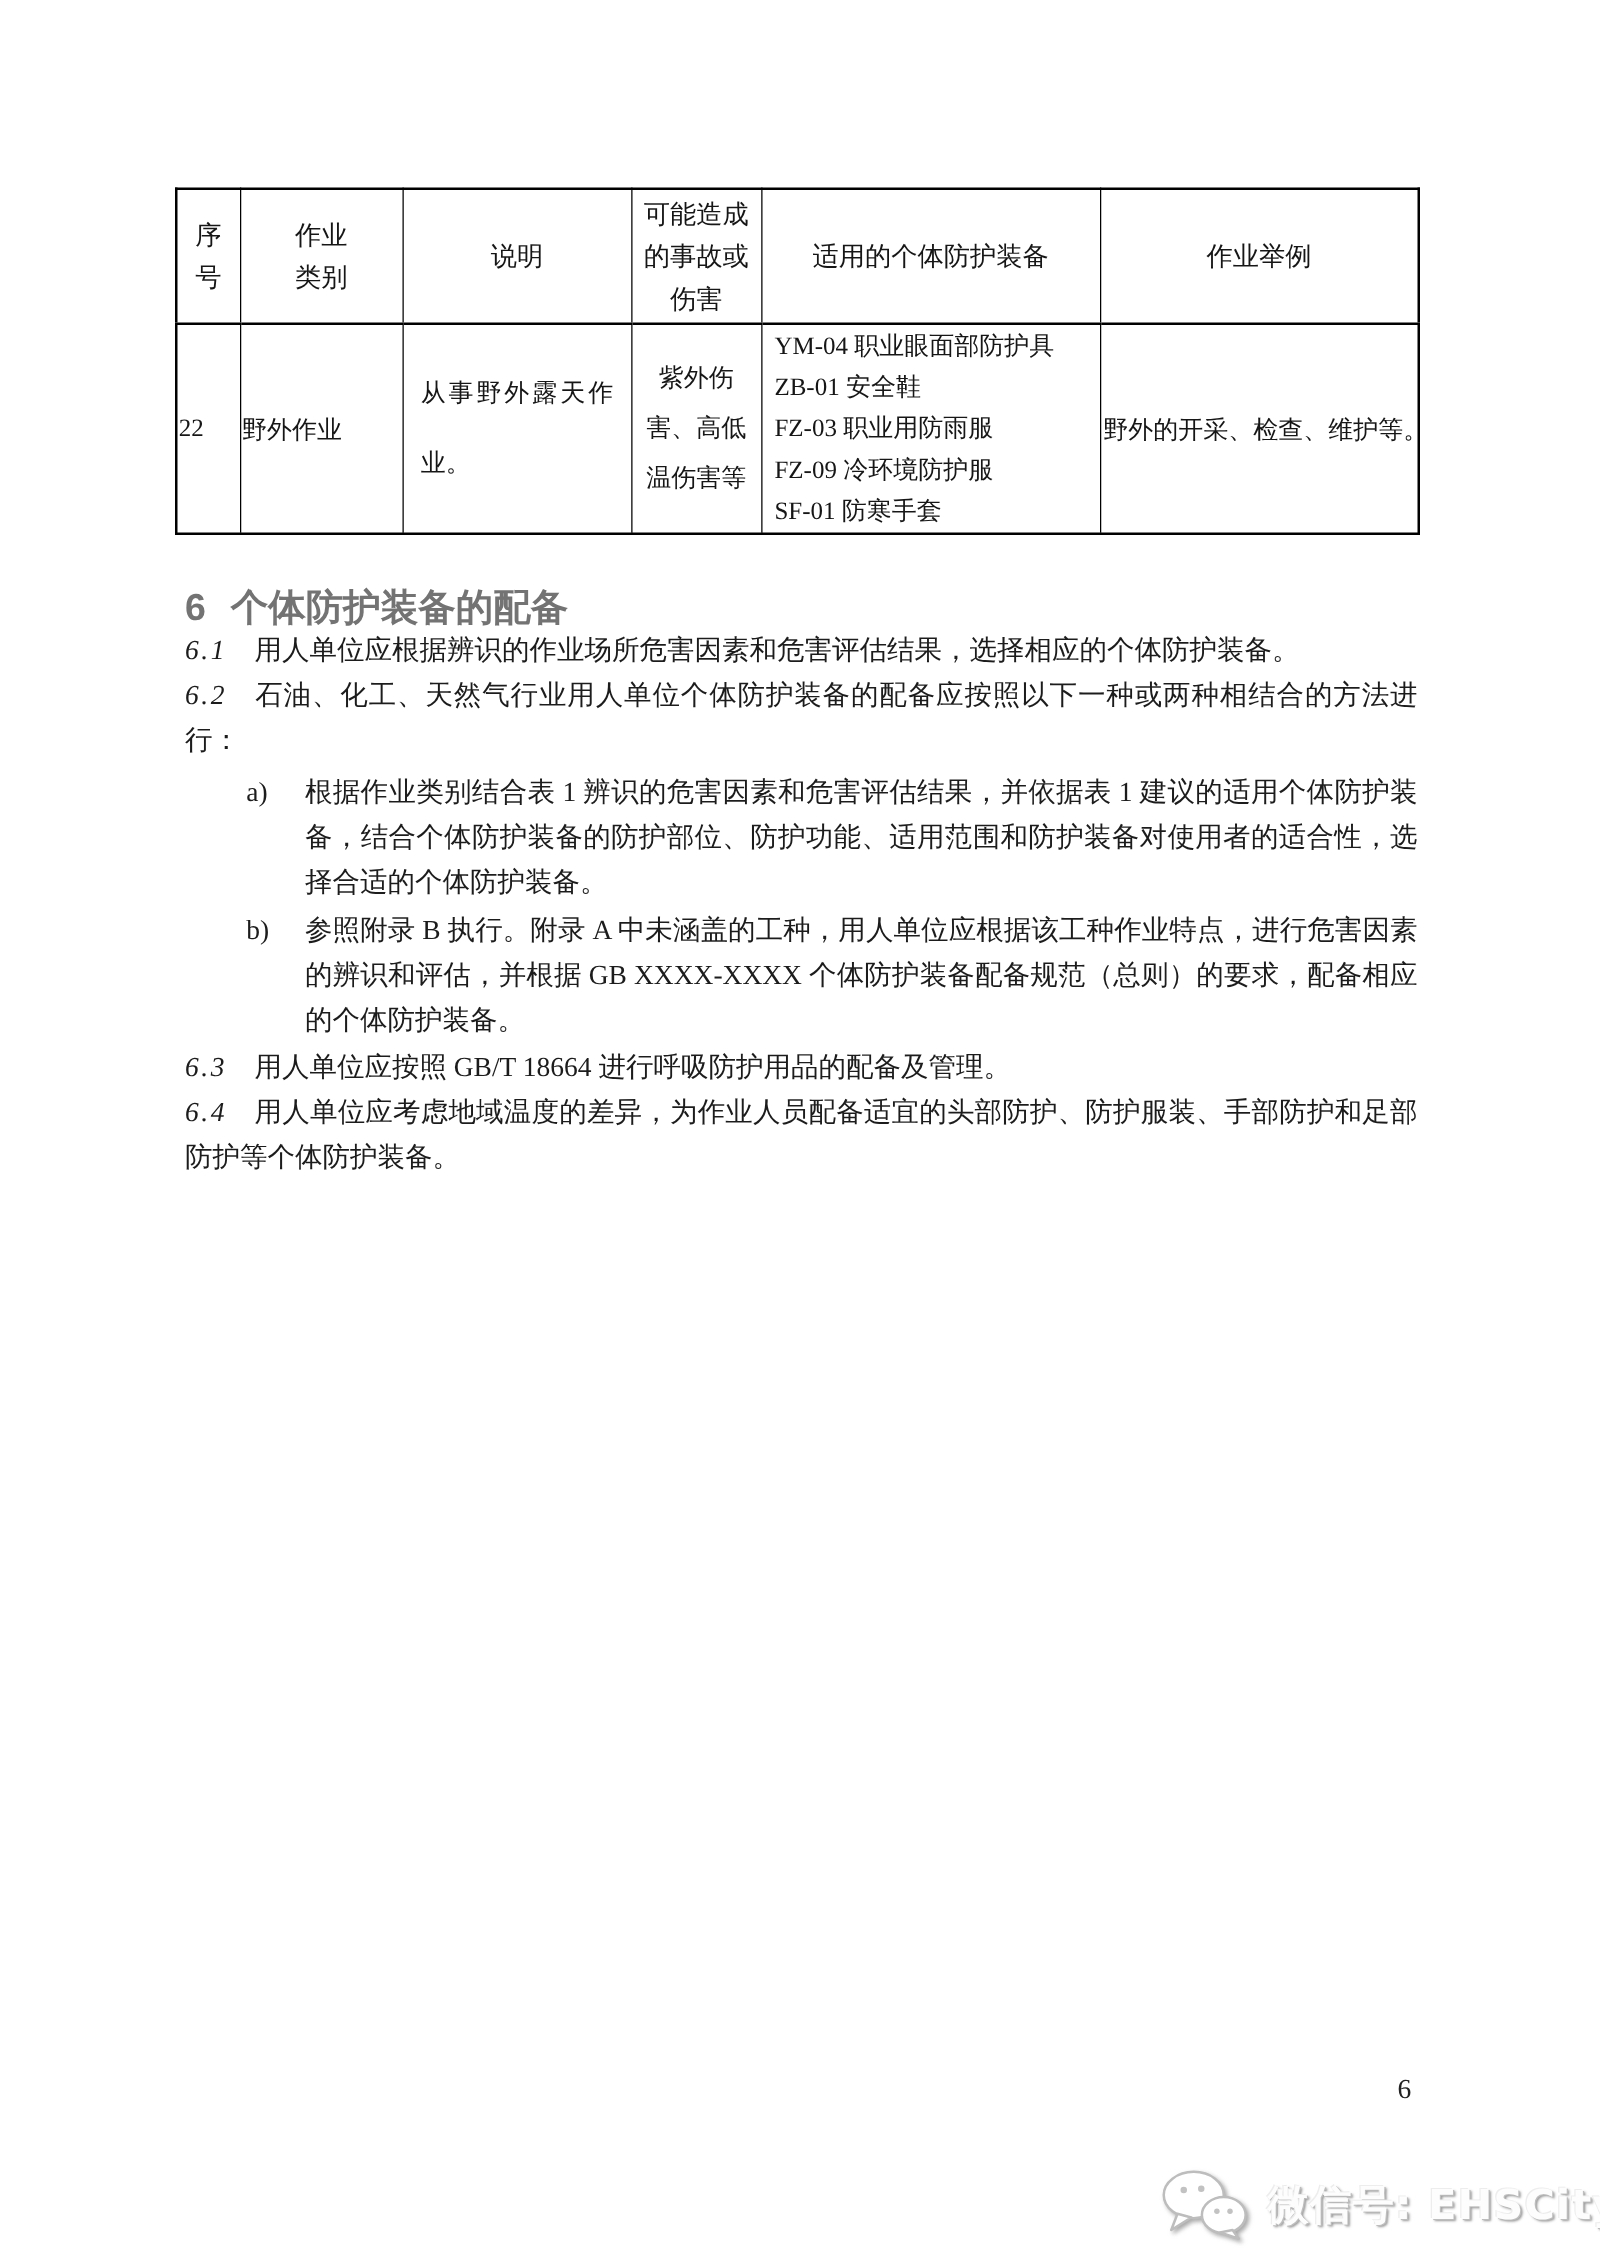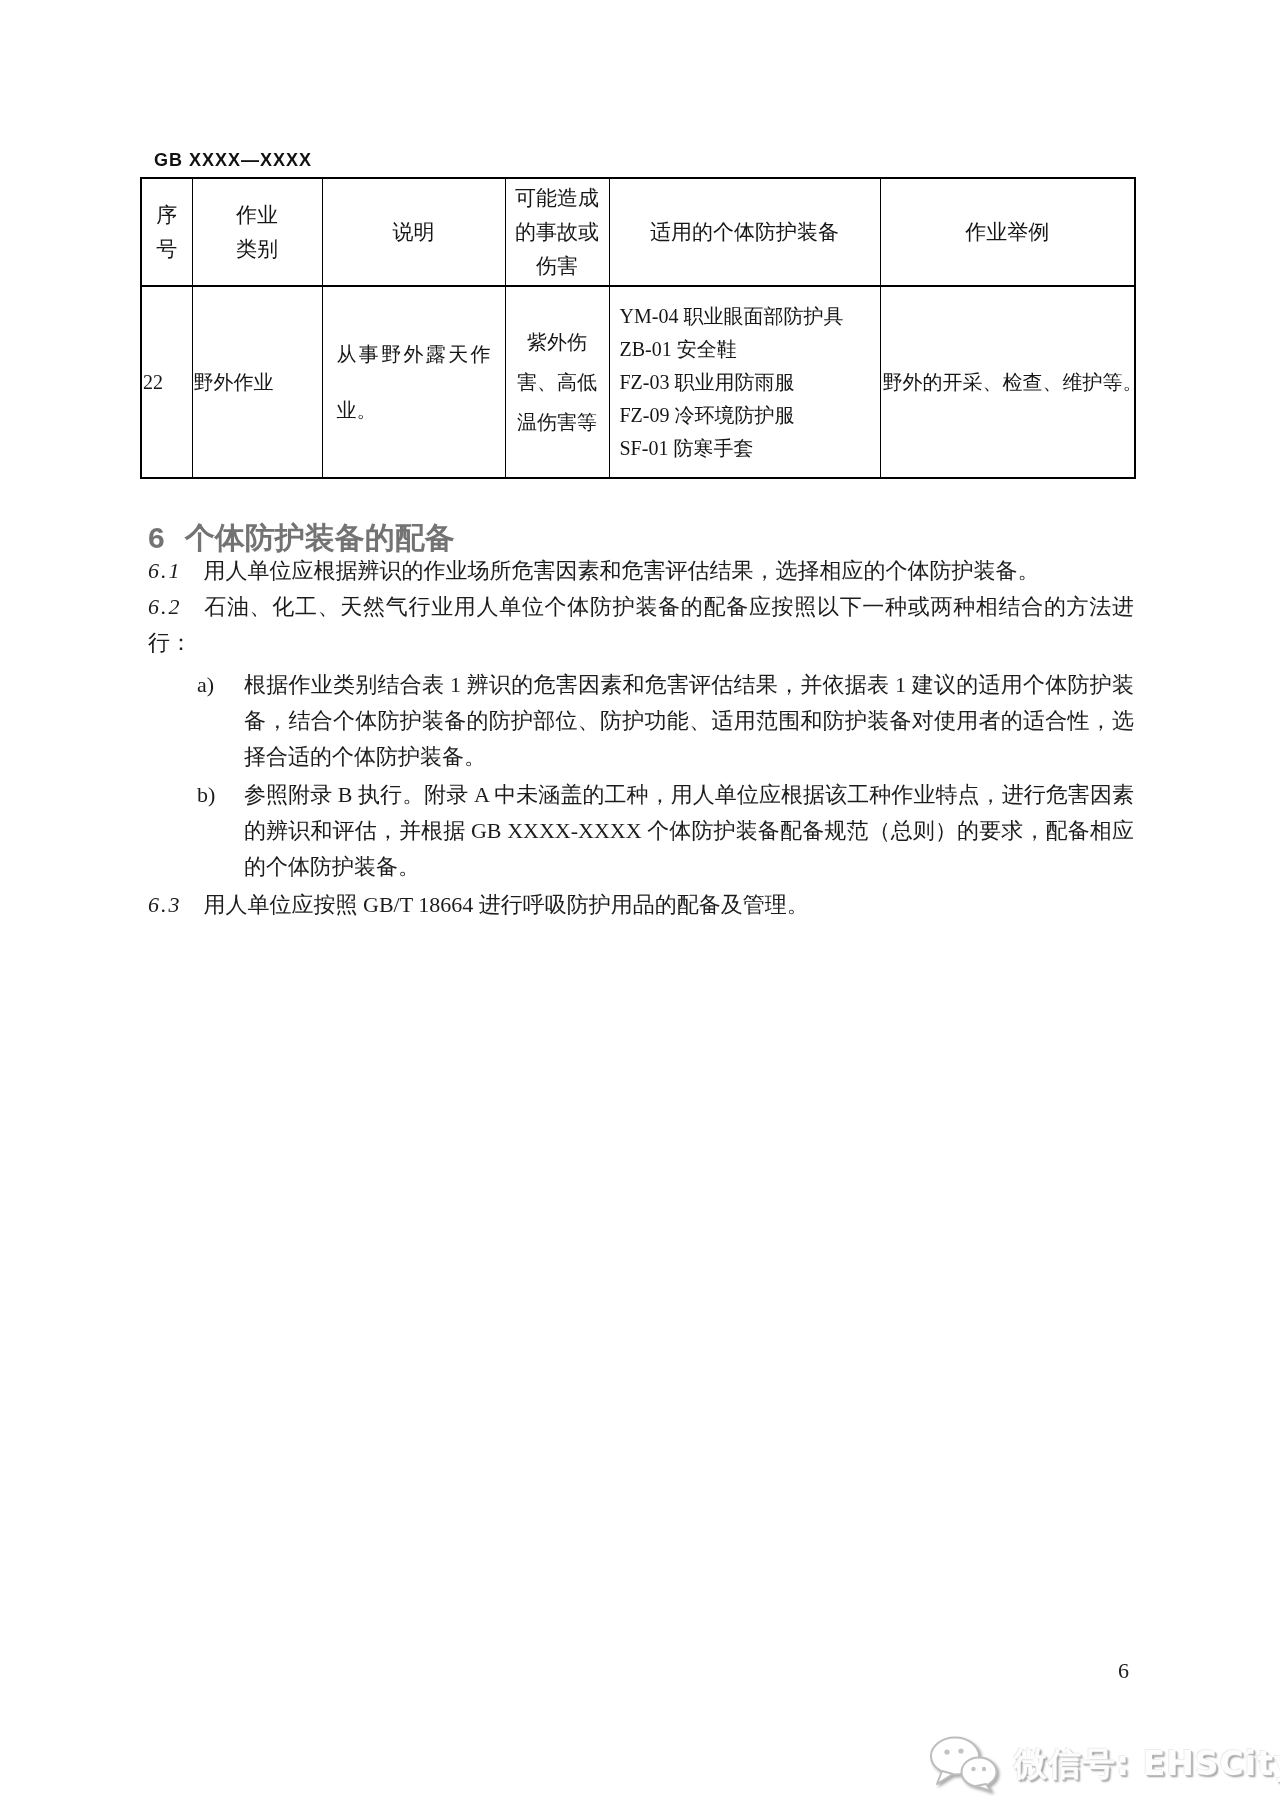--- a/index.html
+++ b/index.html
@@ -24,21 +24,21 @@
   }
   .ppe-table th, .ppe-table td {
     border: 1.5px solid #000; vertical-align: middle;
     font-weight: normal; color: #161616;
   }
   .ppe-table thead th {
     height: 100px; font-size: 21px; line-height: 34px;
     text-align: center; white-space: pre-line; border-bottom: 2.5px solid #000;
     padding: 2px 2px;
   }
-  .ppe-table tbody td { height: 192px; font-size: 20px; }
+  .ppe-table tbody td { height: 168px; font-size: 20px; }
   td.c-center { text-align: left; }
   td.c-desc {
     padding: 0 14px; line-height: 56px; text-align: justify;
     text-align-last: left; text-justify: inter-character;
   }
   td.c-hazard { text-align: center; white-space: pre-line; line-height: 40px; }
   td.c-ppe { padding: 0 4px 0 10px; }
   td.c-ppe div { line-height: 33px; text-align: left; }
   td.c-example { text-align: center; font-size: 19.5px; padding: 10px 2px; white-space: nowrap; }
 
@@ -83,21 +83,20 @@
     font-weight: bold; font-size: 33px; color: #fdfdfd;
     text-shadow: -1px -1px 0 #ededed, 1px 1px 0 #bdbdbd, 2px 2px 2px #989898;
     letter-spacing: 1px; white-space: nowrap;
   }
 </style>
 </head>
 <body>
 
 <div class="content">
 
-  <div class="doc-code">GB XXXX—XXXX</div>
 
   <table class="ppe-table">
     <colgroup>
       <col style="width:51px">
         <col style="width:130px">
         <col style="width:183px">
       <col style="width:104px">
         <col style="width:271px">
         <col style="width:255px">
     </colgroup>
@@ -155,20 +154,23 @@
     <div class="hang-item">
       <span class="li-label">b)</span>
       <span>参照附录 B 执行。附录 A 中未涵盖的工种，用人单位应根据该工种作业特点，进行危害因素的辨识和评估，并根据 GB XXXX-XXXX 个体防护装备配备规范（总则）的要求，配备相应的个体防护装备。</span>
     </div>
   </div>
 
   <p class="clause m-6-3">
     <span class="cnum">6.3</span><span>用人单位应按照 GB/T 18664 进行呼吸防护用品的配备及管理。</span>
   </p>
 
+  <p class="clause m-6-4">
+    <span class="cnum">6.4</span><span>用人单位应考虑地域温度的差异，为作业人员配备适宜的头部防护、防护服装、手部防护和足部防护等个体防护装备。</span>
+  </p>
 
 </div>
 
 <div class="page-number">6</div>
 
 <div class="watermark">
   <span class="wechat-icon-box">
     <svg width="74" height="56" viewBox="0 0 74 56" xmlns="http://www.w3.org/2000/svg">
       <g fill="#ffffff" stroke="#bdbdbd" stroke-width="2">
         <ellipse cx="27" cy="20" rx="24" ry="18.5"></ellipse>

